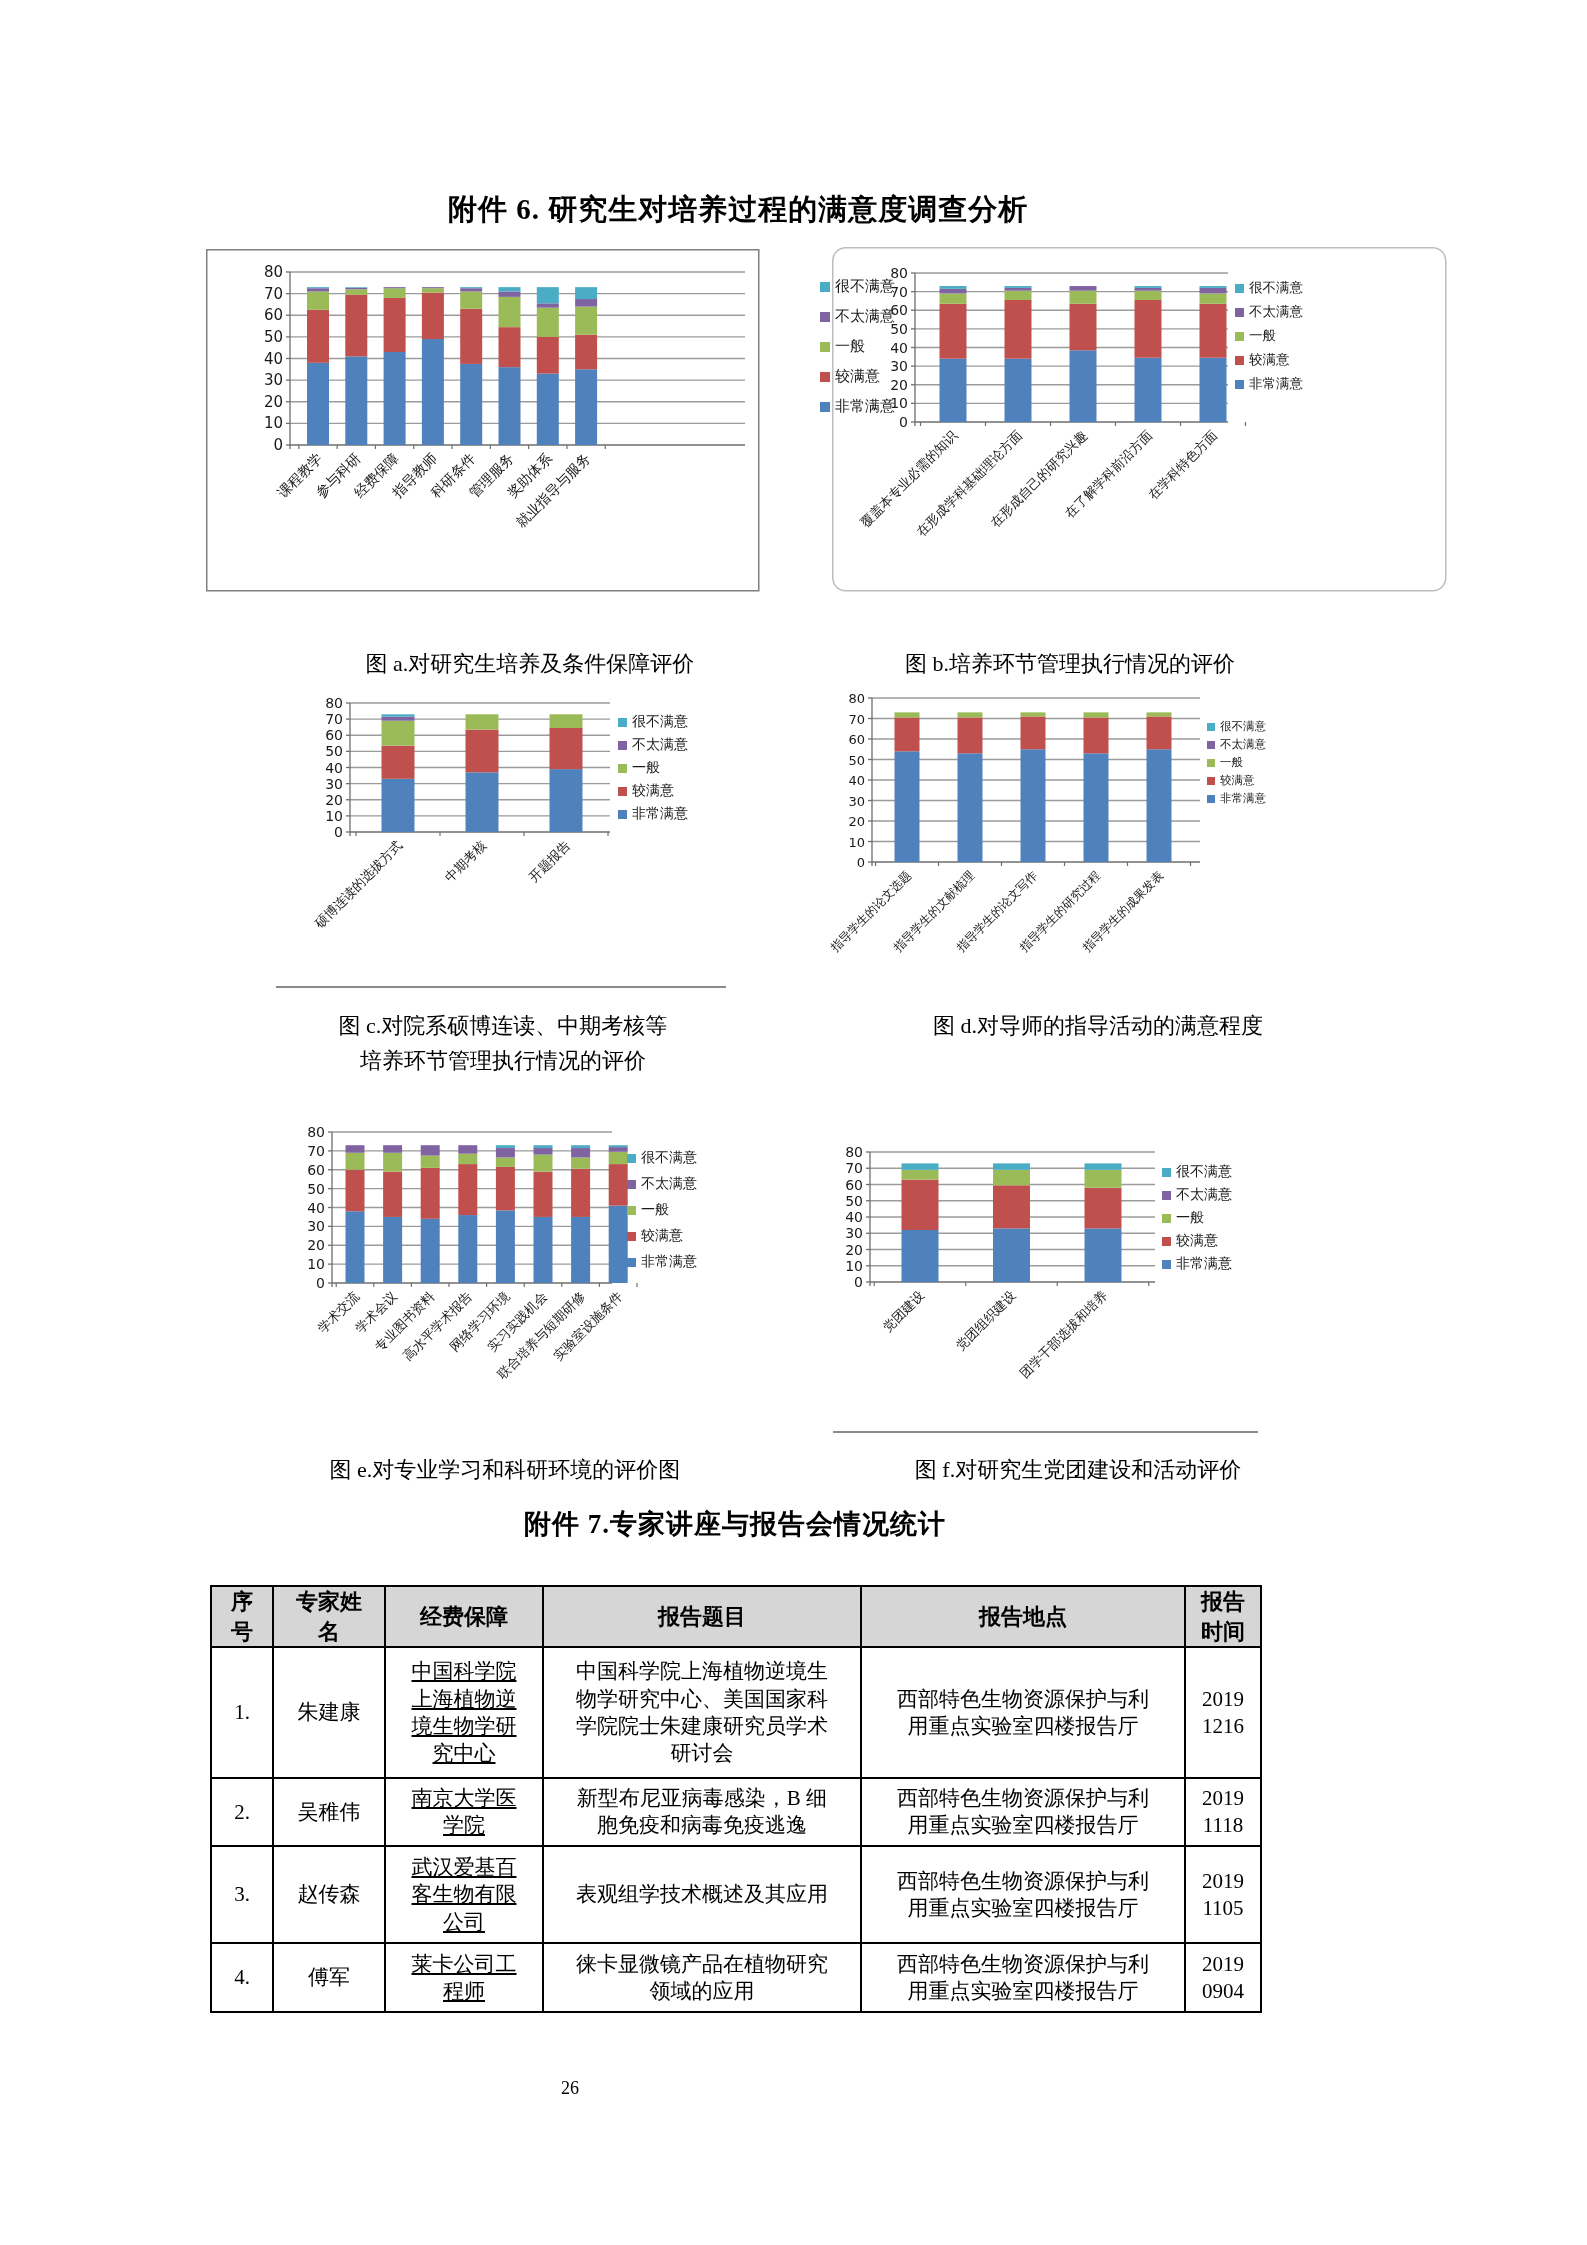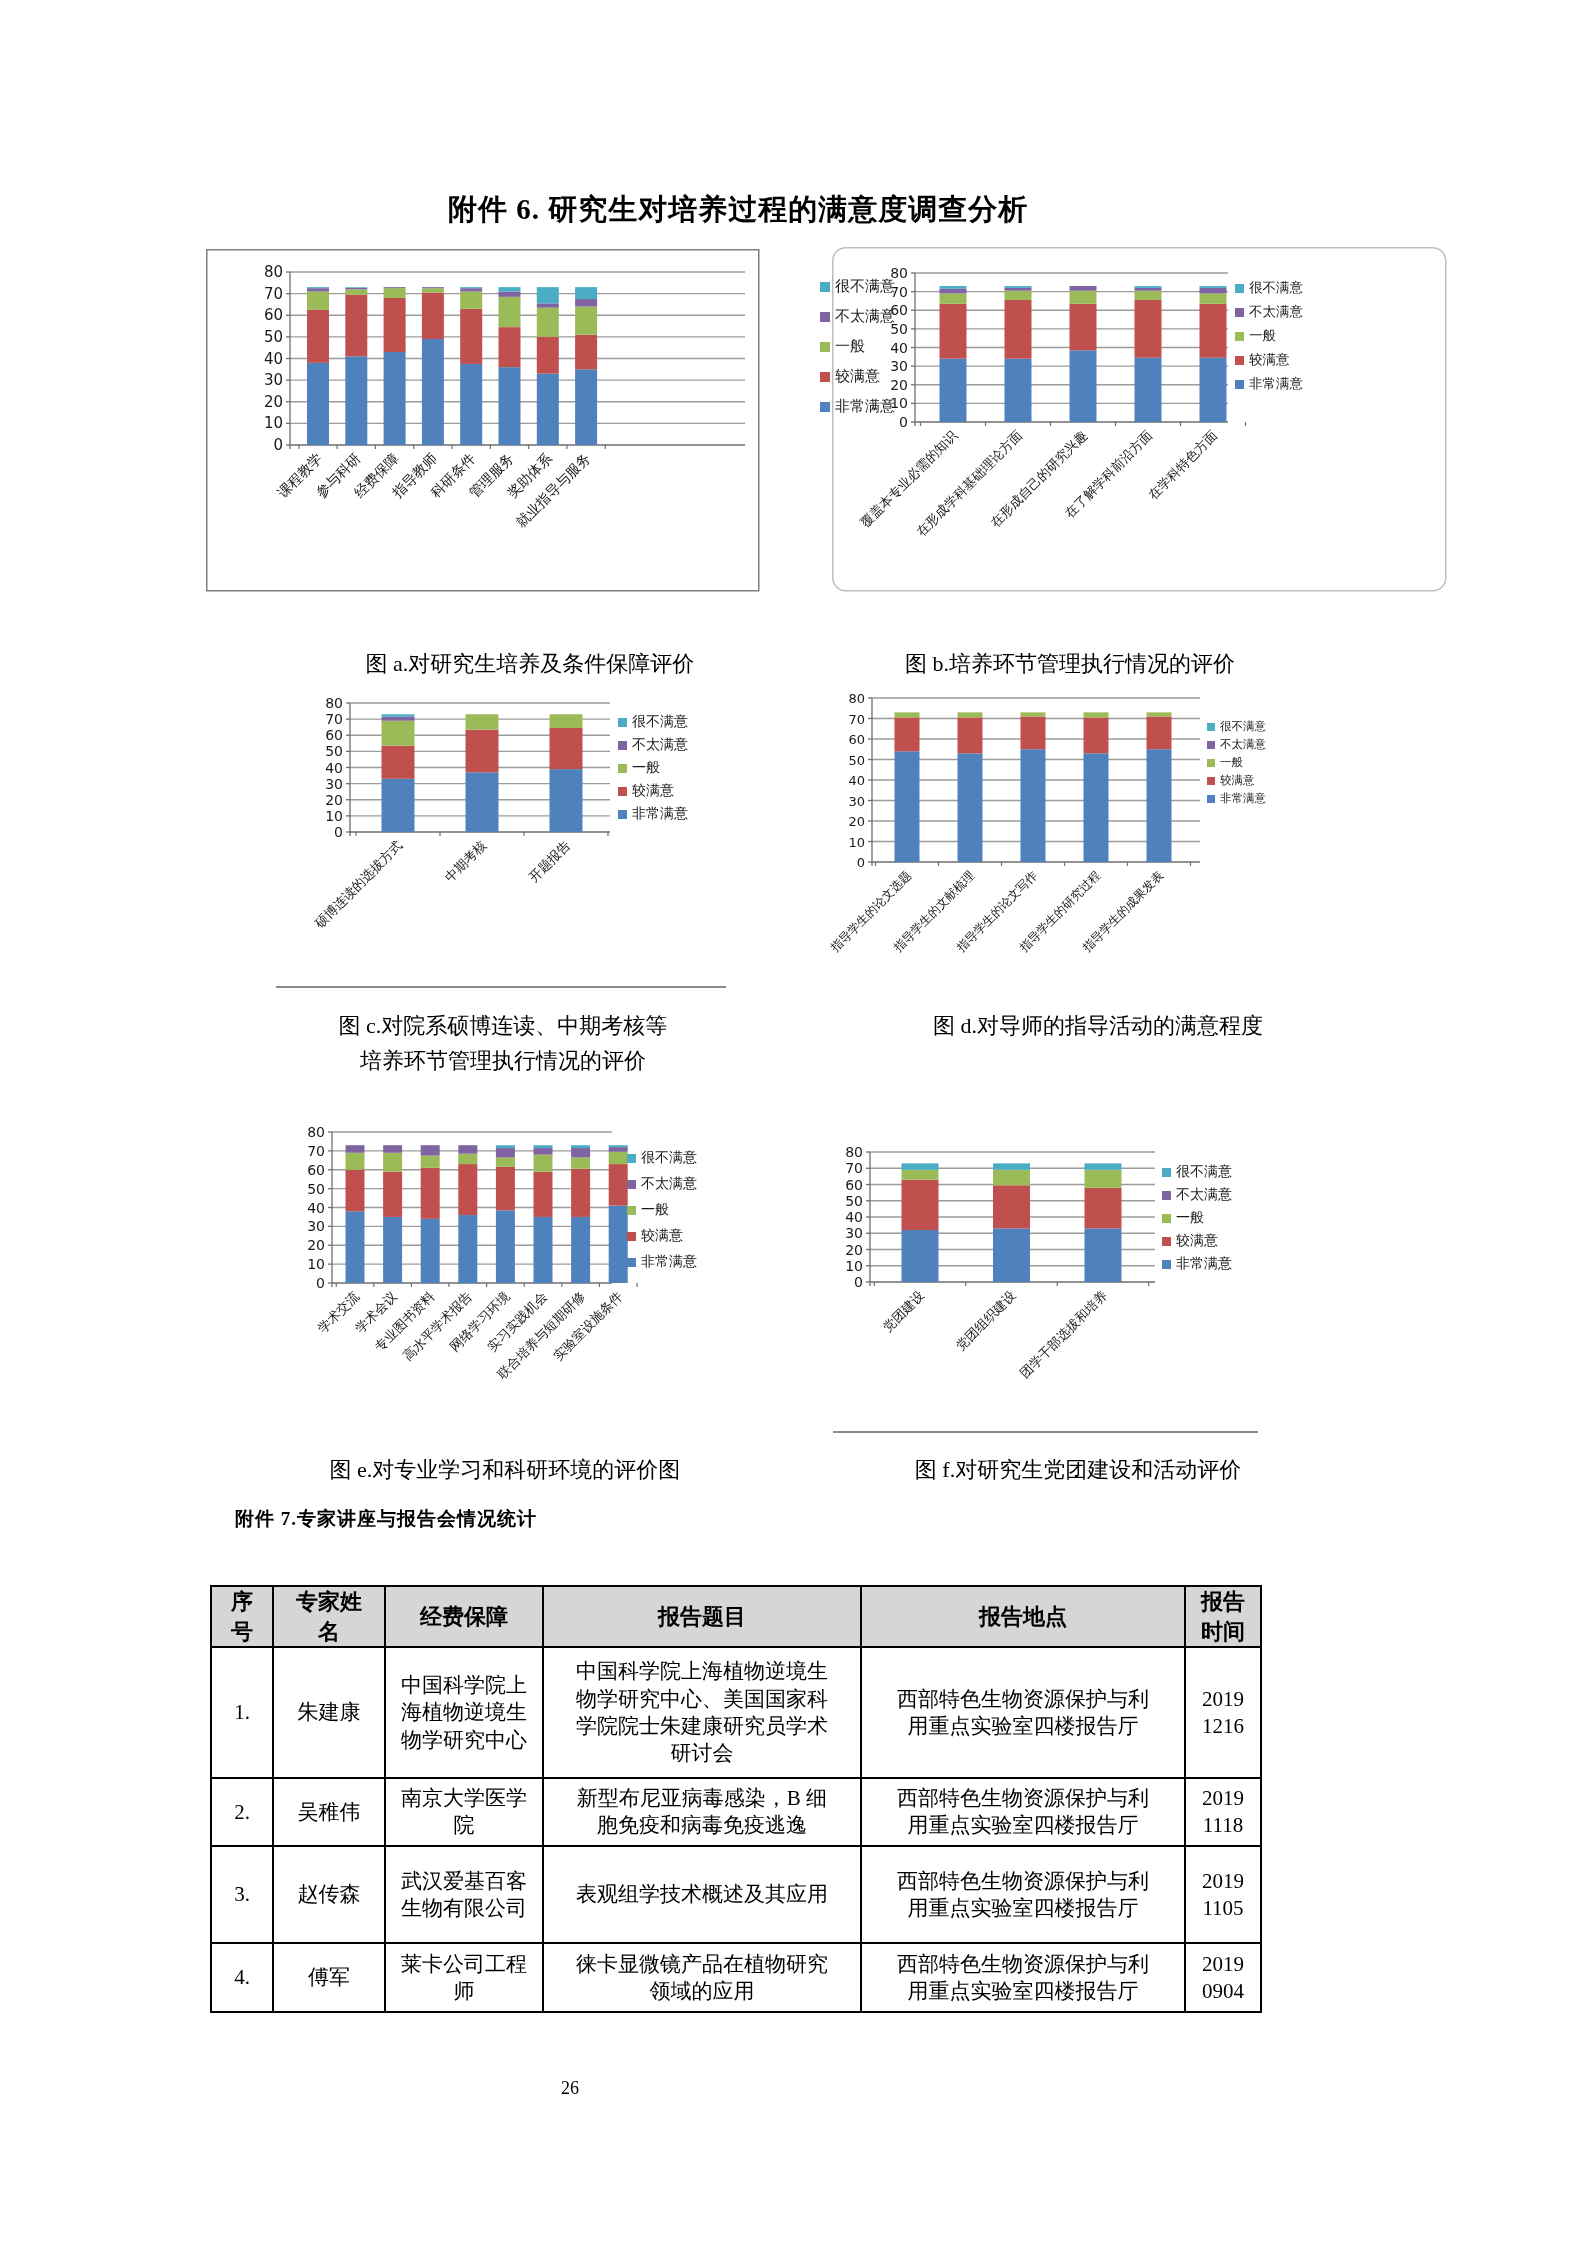--- a/index.html
+++ b/index.html
@@ -3,34 +3,34 @@
 <meta charset="utf-8">
 <style>
   html,body{margin:0;padding:0;}
   body{
     width:1587px;height:2245px;position:relative;background:#ffffff;
     font-family:"Liberation Serif", serif;color:#000;
   }
   .abs{position:absolute;}
   .doc-title{font-weight:bold;font-size:29px;text-align:center;letter-spacing:1px;}
   .caption{font-size:22px;text-align:center;white-space:pre-line;line-height:1.6;}
-  .section-title{font-weight:bold;font-size:19px;letter-spacing:1px;}
+  .section-title{font-weight:bold;font-size:27px;text-align:center;letter-spacing:1px;}
   .rule{border-top:2px solid #8a8a8a;height:0;}
   svg text{font-family:"DejaVu Sans", sans-serif;fill:#1a1a1a;}
   table.report{border-collapse:collapse;table-layout:fixed;background:#fff;}
   .report th,.report td{
     border:2px solid #000;text-align:center;vertical-align:middle;
     font-size:21px;line-height:1.3;overflow:hidden;padding:2px 6px;
     font-family:"Liberation Serif", serif;
   }
   .report th{background:#d6d6d6;font-weight:bold;font-size:22px;line-height:1.35;}
   th.h-num{padding:0 12px;}
   th.h-name{padding:0 14px;}
   th.h-time{padding:0 10px;}
-  td.c-unit{padding:0 9px;}
+  td.c-unit{padding:0 19px;text-decoration:underline;}
   td.c-title{padding:0 24px;}
   td.c-place{padding:0 27px;}
   td.c-time{white-space:pre-line;}
   .page-num{font-size:18px;text-align:center;}
 </style>
 </head>
 <body>
 
 <div class="abs doc-title" style="left:238px;top:190px;width:1000px;">附件 6. 研究生对培养过程的满意度调查分析</div>
 

